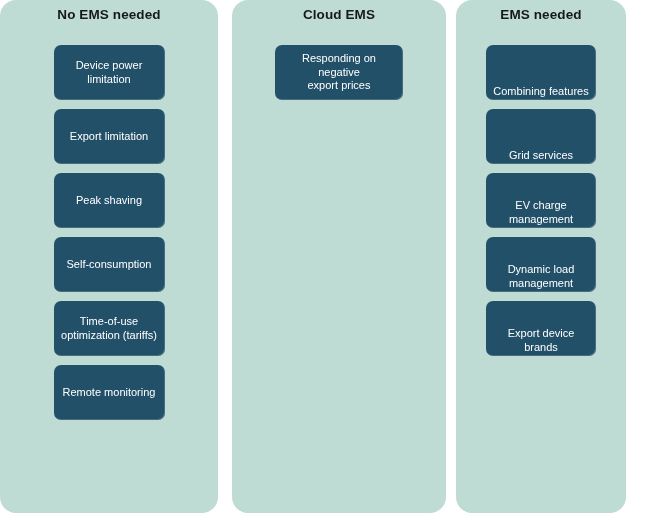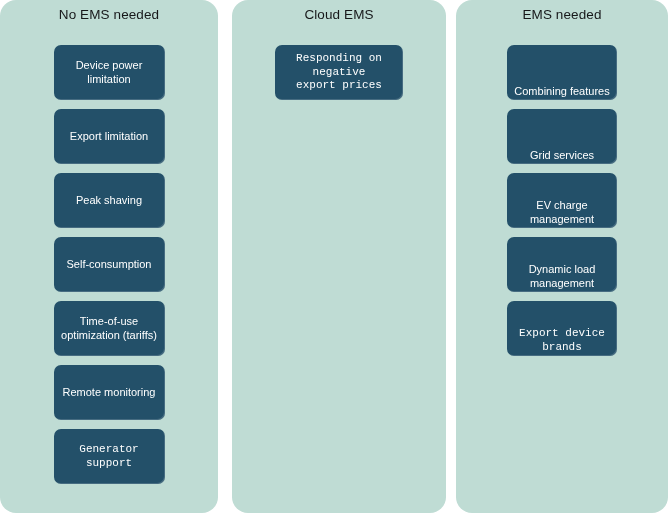--- a/index.html
+++ b/index.html
@@ -26,30 +26,30 @@
   .panel {
     position: absolute;
     top: 0;
     height: 513px;
     background: #bfdcd4;
     border-radius: 16px;
     box-sizing: border-box;
   }
   .panel-1 { left: 0px;   width: 218px; }
   .panel-2 { left: 232px; width: 214px; }
-  .panel-3 { left: 456px; width: 212px; }
+  .panel-3 { left: 456px; width: 170px; }
 
   .panel-title {
     position: absolute;
     top: 7px;
     left: 0;
     right: 0;
     text-align: center;
     font-size: 13.5px;
-    font-weight: normal;
+    font-weight: bold;
     color: #17181a;
     letter-spacing: 0.1px;
     line-height: 16px;
   }
 
   
   .items {
     position: absolute;
     top: 45px;
     left: 0;
@@ -62,21 +62,21 @@
     height: 55px;
     background: #235069;
     border-radius: 7px;
     display: flex;
     align-items: center;
     justify-content: center;
     box-sizing: border-box;
     padding: 2px 6px;
     box-shadow: -1px -1px 0 0 rgba(255,255,255,0.16) inset;
   }
-  .item-box:last-child { margin-bottom: 8px; font-family: Liberation Mono, monospace; }
+  .item-box:last-child { margin-bottom: 8px; }
 
   .panel-1 .item-box { width: 111px; }
   .panel-2 .item-box { width: 128px; }
   .panel-3 .item-box { width: 110px; align-items: flex-end; }
 
   .item-label {
     font-size: 11px;
     line-height: 13.5px;
     color: #ffffff;
     text-align: center;
@@ -105,23 +105,20 @@
       <div class="item-box">
         <span class="item-label">Self-consumption</span>
       </div>
       <div class="item-box">
         <span class="item-label">Time-of-use
 optimization (tariffs)</span>
       </div>
       <div class="item-box">
         <span class="item-label">Remote monitoring</span>
       </div>
-      <div class="item-box">
-        <span class="item-label">Generator support</span>
-      </div>
     </div>
   </div>
 
   <div class="panel panel-2">
     <div class="panel-title">Cloud EMS</div>
     <div class="items">
       <div class="item-box">
         <span class="item-label">Responding on negative
 export prices</span>
       </div>

